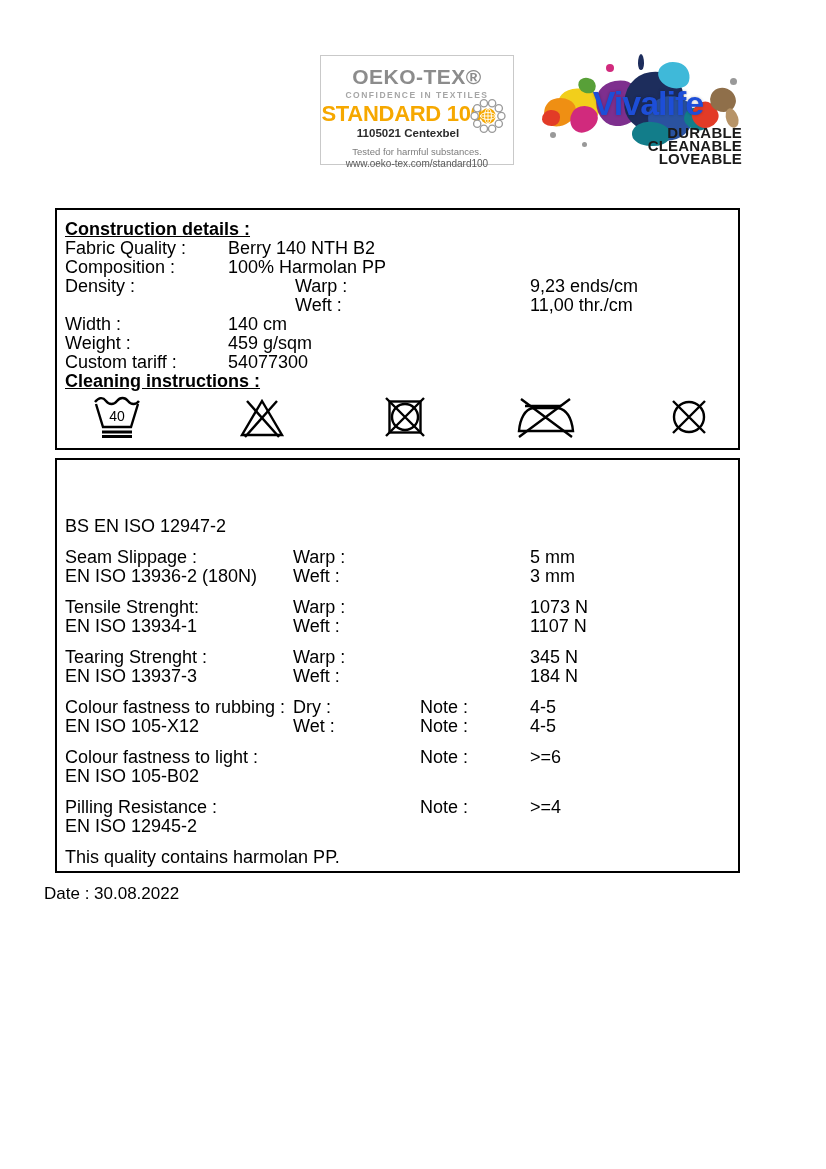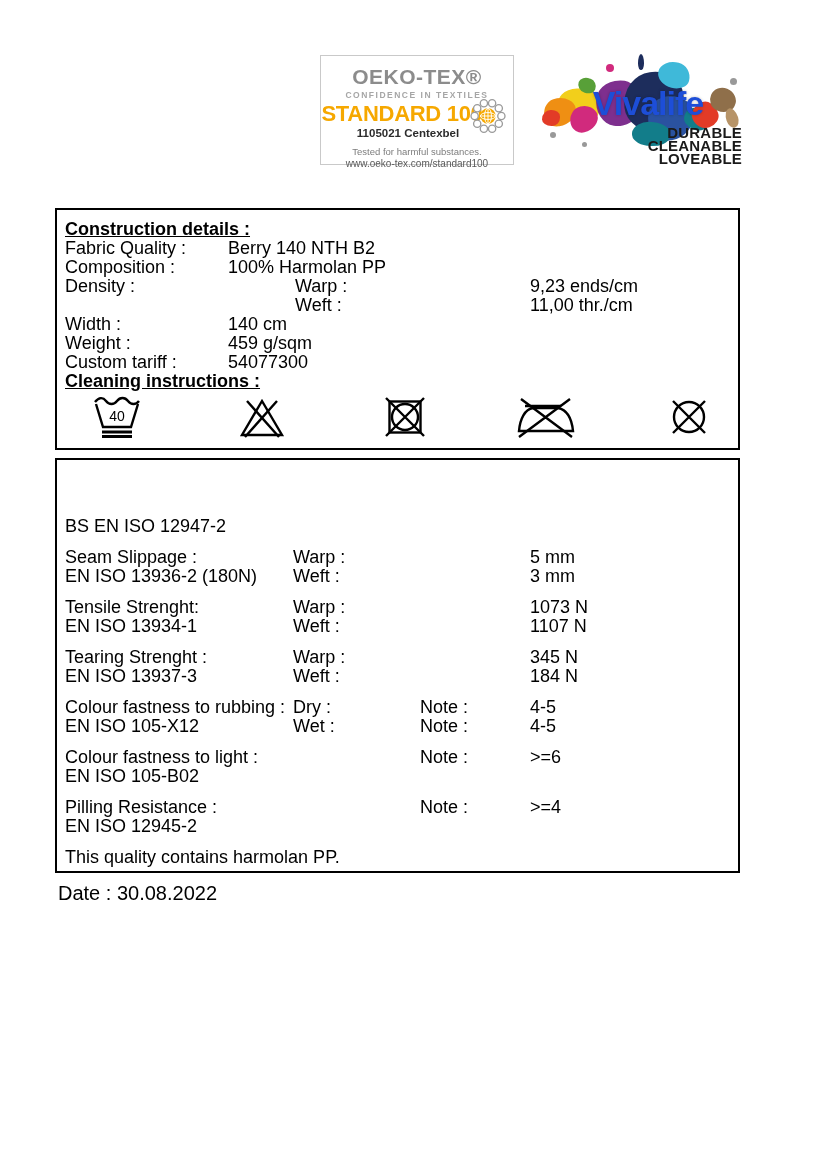--- a/index.html
+++ b/index.html
@@ -36,21 +36,21 @@
   .box-construction { top:208px; height:238px; }
   .box-tests        { top:458px; height:411px; }
   .line { position:absolute; left:0; right:0; height:19px; line-height:19px; font-size:18px; white-space:nowrap; }
   .line span { position:absolute; top:0; white-space:nowrap; }
   .h { font-weight:bold; text-decoration:underline; }
   .c0 { left:8px; }  .cv { left:171px; } .cs { left:238px; } .cr { left:473px; }
   .t0 { left:8px; }  .ts { left:236px; } .tn { left:363px; } .tv { left:473px; }
   .symbols { position:absolute; left:0; top:180px; right:0; height:52px; }
   .symbols svg { position:absolute; }
   .care { stroke:#000; stroke-width:2.4; fill:none; }
-  .date-line { position:absolute; left:58px; top:884px; font-size:20px; line-height:19px; }
+  .date-line { position:absolute; left:44px; top:884px; font-size:17px; line-height:19px; }
 </style>
 </head>
 <body>
 
 <div class="page">
 
   <div class="oeko-box">
     <div class="oeko-brand" style="color: rgb(140, 140, 140);">OEKO-TEX®</div>
     <div class="oeko-tagline">CONFIDENCE IN TEXTILES</div>
     <div class="oeko-standard" style="color: rgb(246, 168, 0);">STANDARD 100</div>

